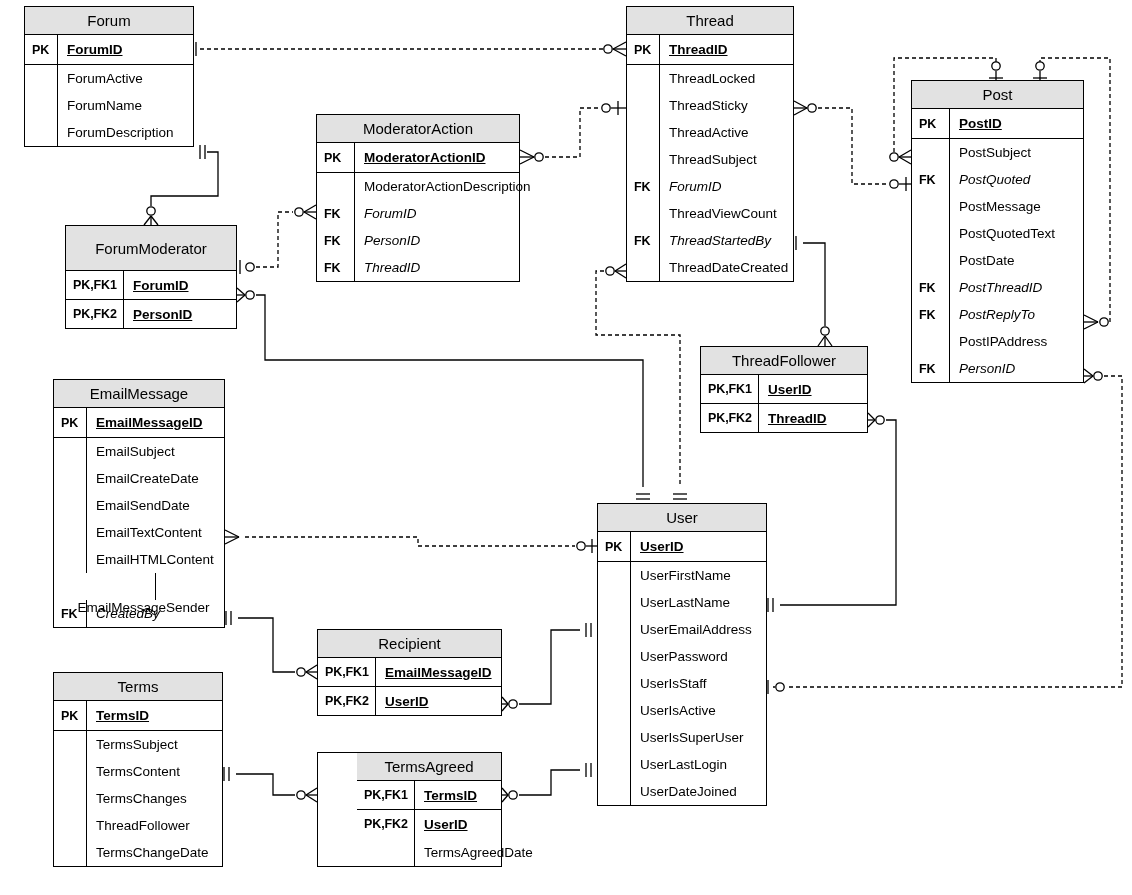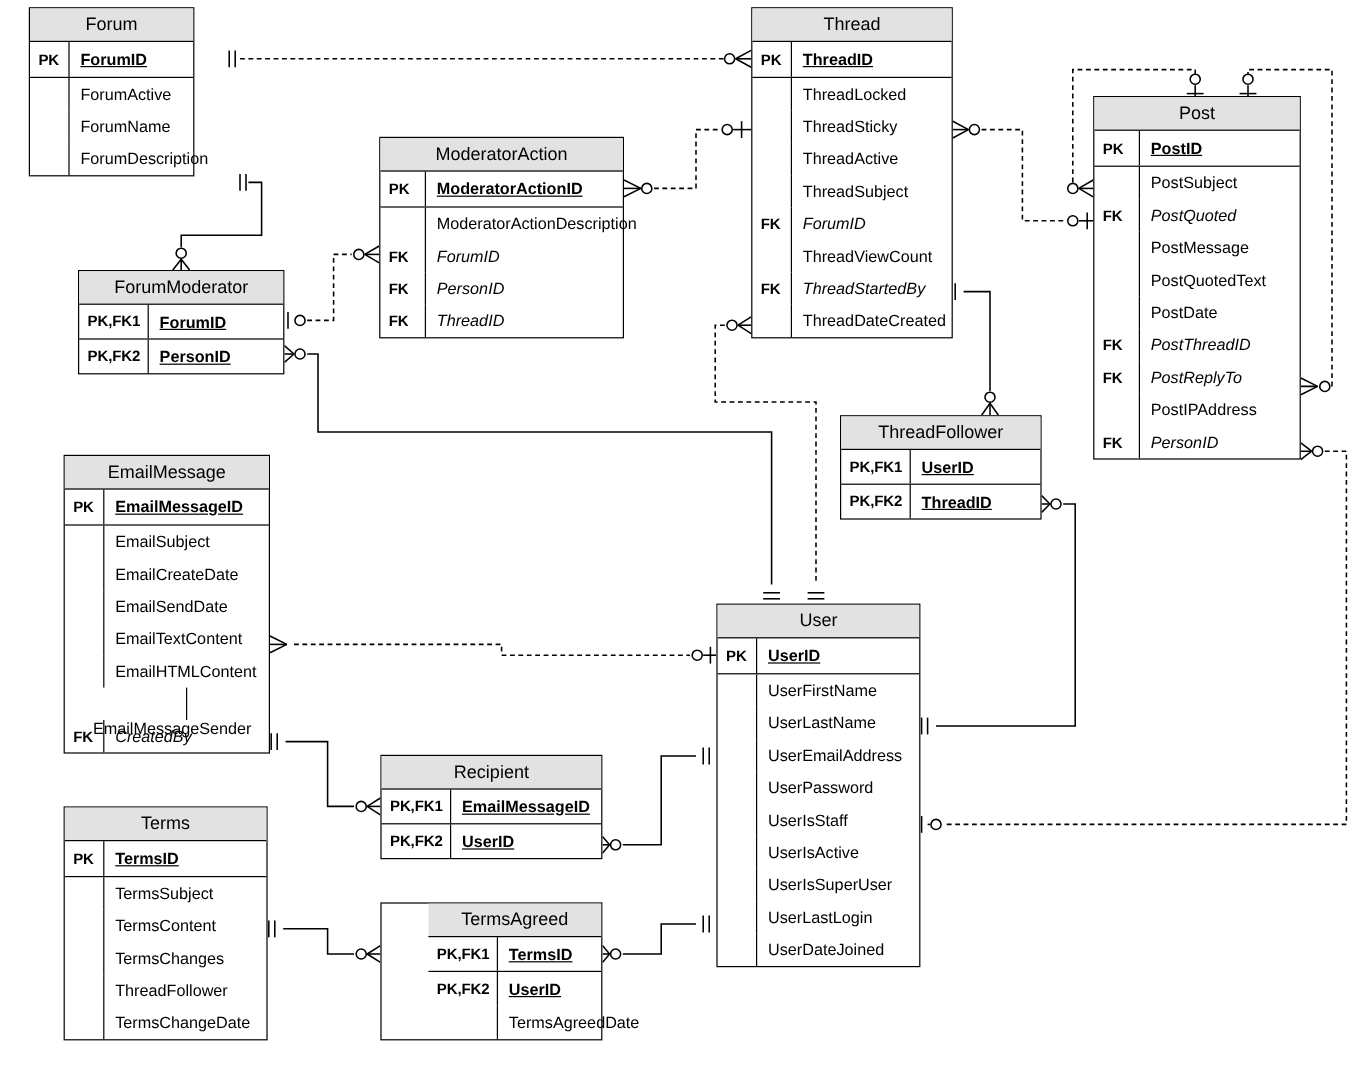--- a/index.html
+++ b/index.html
@@ -271,21 +271,21 @@
         <line x1="502" y1="788" x2="508" y2="795"></line>
         <line x1="502" y1="802" x2="508" y2="795"></line>
         <line x1="586" y1="763" x2="586" y2="777"></line>
         <line x1="591" y1="763" x2="591" y2="777"></line>
       </g>
 
     </g>
   </svg>
 
   <div id="entities-layer">
-      <div class="entity" style="left: 24px; top: 6px; width: 138px;">
+      <div class="entity" style="left: 24px; top: 6px; width: 170px;">
         <div class="ent-title" style="height: 28px;">Forum</div>
         <div class="ent-section">
           <div class="row" style="height: 29px;">
             <div class="key-col" style="width: 33px; min-width: 33px;">PK</div>
             <div class="attr-col pk">ForumID</div>
           </div>
         </div>
         <div class="ent-section">
           <div class="row" style="height: 27px;">
             <div class="key-col" style="width: 33px; min-width: 33px;"></div>
@@ -412,21 +412,21 @@
             <div class="key-col" style="width: 38px; min-width: 38px;">FK</div>
             <div class="attr-col fk">PersonID</div>
           </div>
           <div class="row" style="height: 27px;">
             <div class="key-col" style="width: 38px; min-width: 38px;">FK</div>
             <div class="attr-col fk">ThreadID</div>
           </div>
         </div>
       </div>
       <div class="entity" style="left: 65px; top: 225px; width: 172px;">
-        <div class="ent-title" style="height: 28px;">ForumModerator</div>
+        <div class="ent-title" style="height: 45px;">ForumModerator</div>
         <div class="ent-section">
           <div class="row" style="height: 28px;">
             <div class="key-col" style="width: 58px; min-width: 58px;">PK,FK1</div>
             <div class="attr-col pkfk">ForumID</div>
           </div>
         </div>
         <div class="ent-section">
           <div class="row" style="height: 28px;">
             <div class="key-col" style="width: 58px; min-width: 58px;">PK,FK2</div>
             <div class="attr-col pkfk">PersonID</div>

